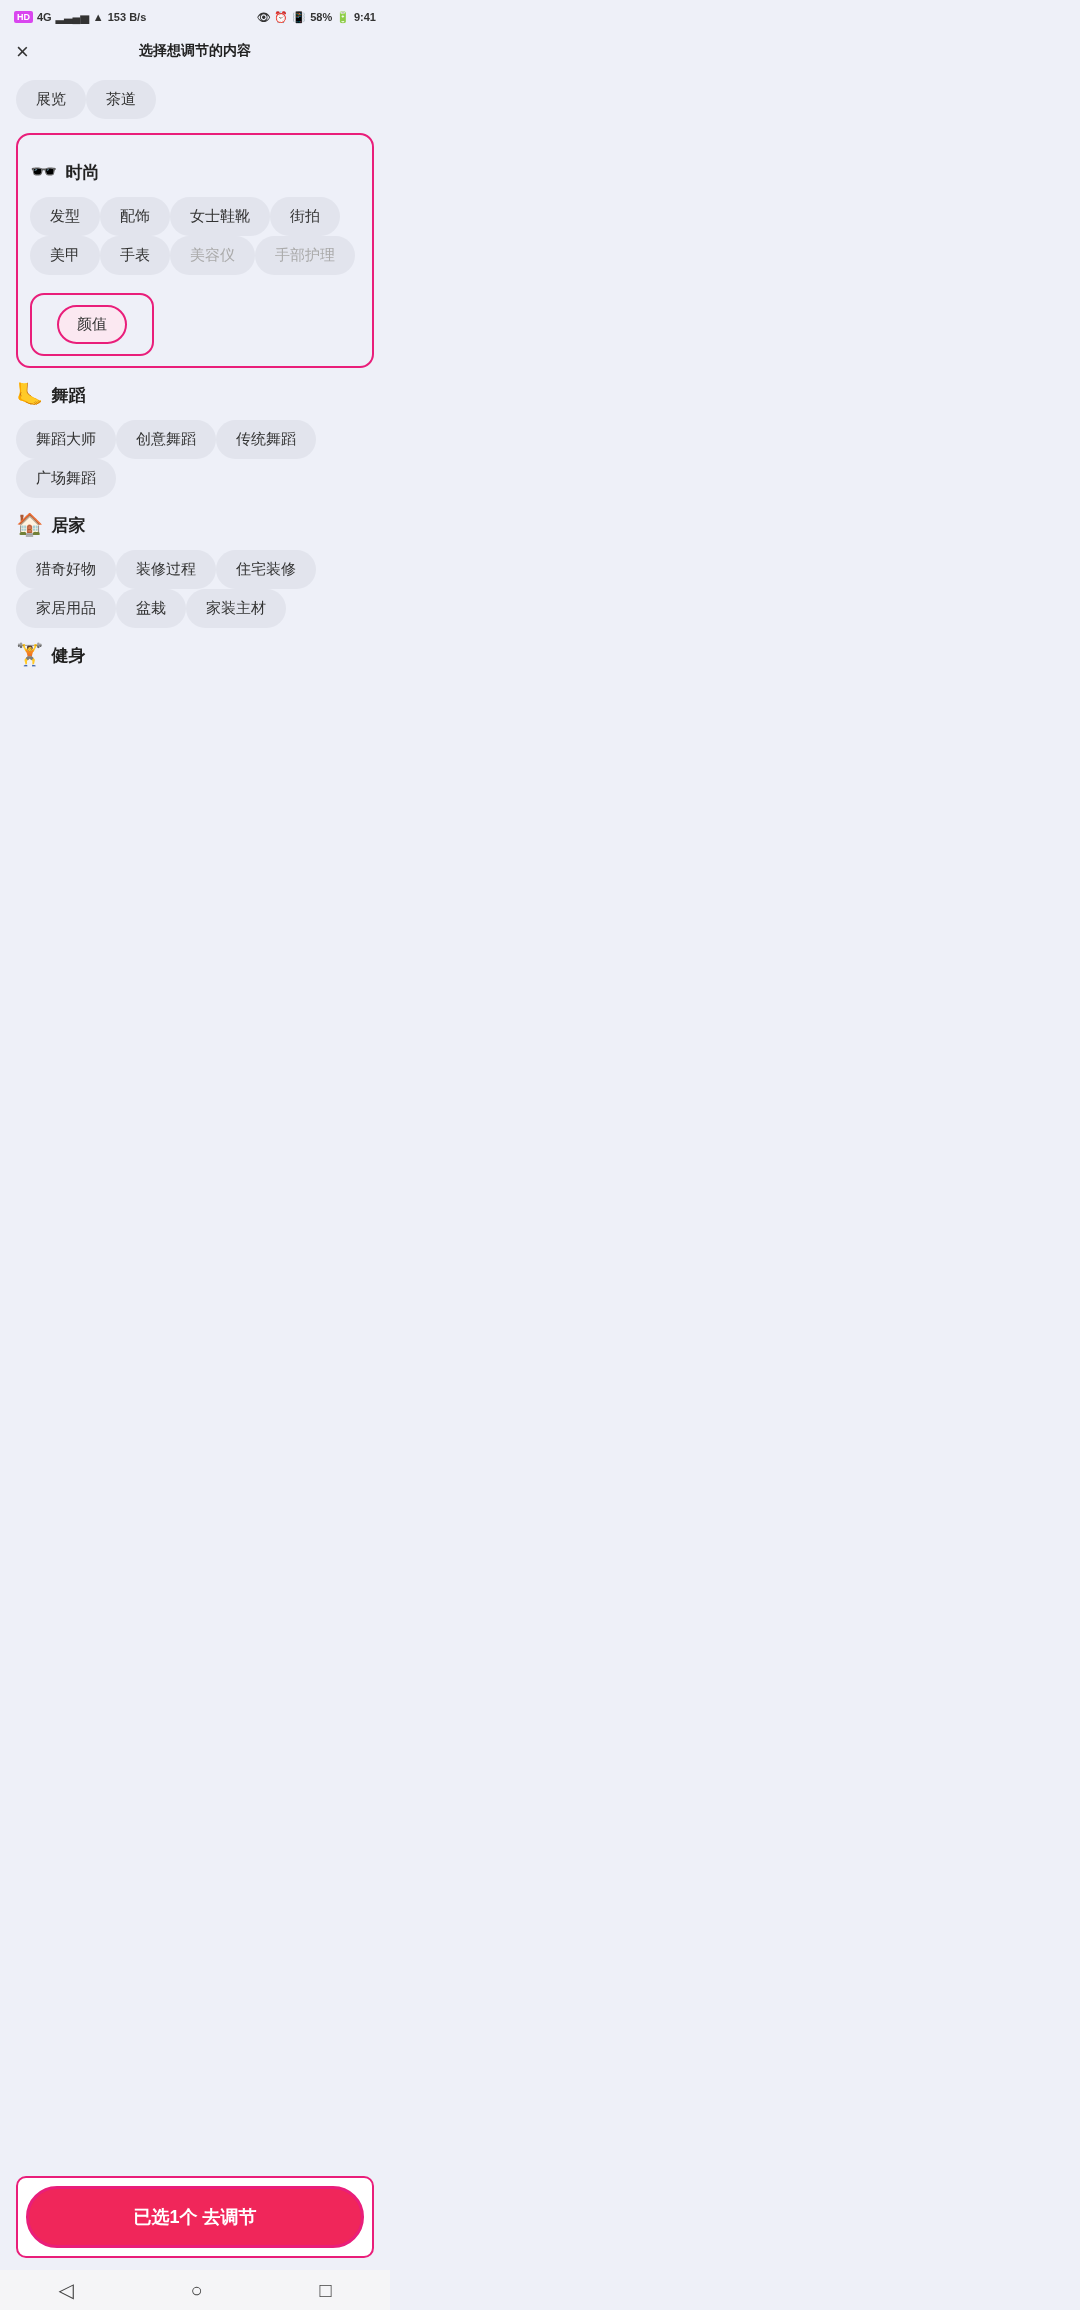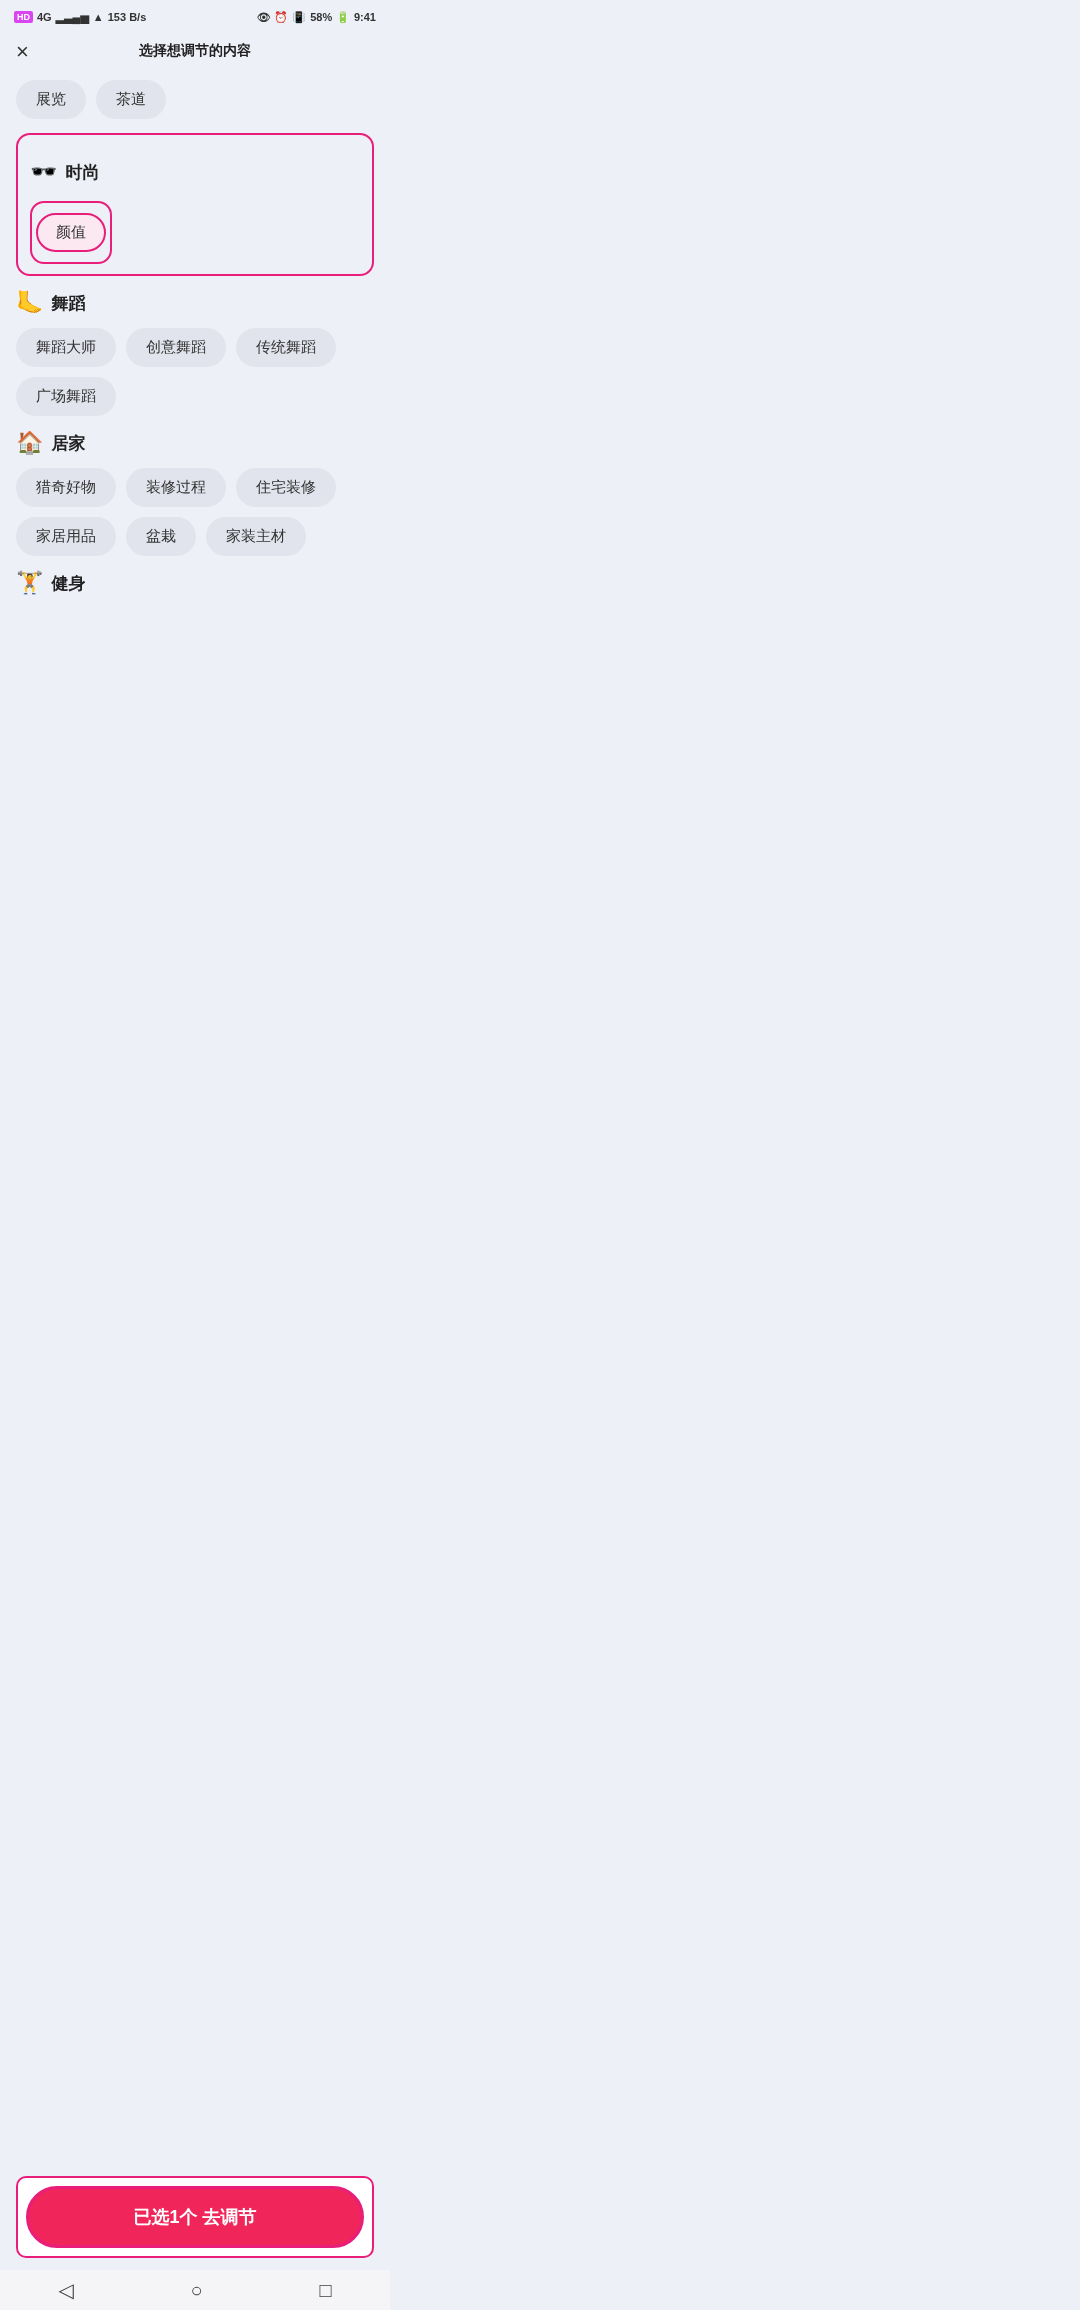--- a/index.html
+++ b/index.html
@@ -68,21 +68,20 @@
     
     .content {
       padding: 8px 16px 100px;
       background: #eef0f8;
     }
 
     
     .tags-row {
       display: flex;
       flex-wrap: wrap;
-      gap: 10px;
       margin-bottom: 14px;
     }
 
     .tag {
       background: #e2e4ed;
       border-radius: 50px;
       padding: 8px 18px;
       font-size: 15px;
       color: #333;
       cursor: pointer;
@@ -206,22 +205,32 @@
   <div class="tags-row">
     <span class="tag">展览</span>
     <span class="tag">茶道</span>
   </div>
 
   <div class="selected-section">
     <div class="section-header">
       <span class="section-icon">🕶️</span>
       <span class="section-title">时尚</span>
     </div>
-    
-    <div style="border: 2.5px solid #e91e7a; border-radius: 14px; padding: 10px 4px; margin-top: 4px; display: inline-block;">
+    <div class="tags-row">
+      <span class="tag">发型</span>
+      <span class="tag">配饰</span>
+      <span class="tag">女士鞋靴</span>
+      <span class="tag">街拍</span>
+      <span class="tag">美甲</span>
+      <span class="tag">手表</span>
+      <span class="tag disabled">美容仪</span>
+      <span class="tag disabled">手部护理</span>
+    </div>
+    
+    <div style="border: 2.5px solid #e91e7a; border-radius: 14px; padding: 10px 25px; margin-top: 4px; display: inline-block;">
       <span class="selected-tag-item">颜值</span>
     </div>
   </div>
 
   <div>
     <div class="section-header">
       <span class="section-icon">🦶</span>
       <span class="section-title">舞蹈</span>
     </div>
     <div class="tags-row">

